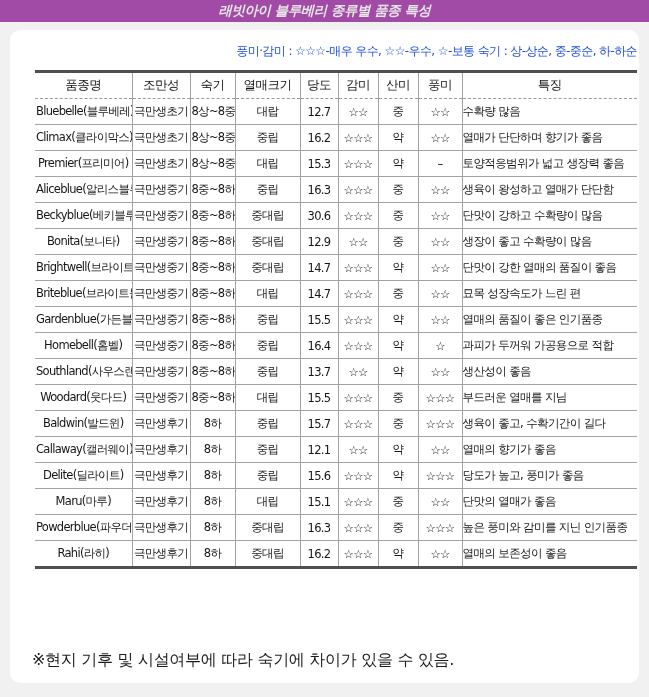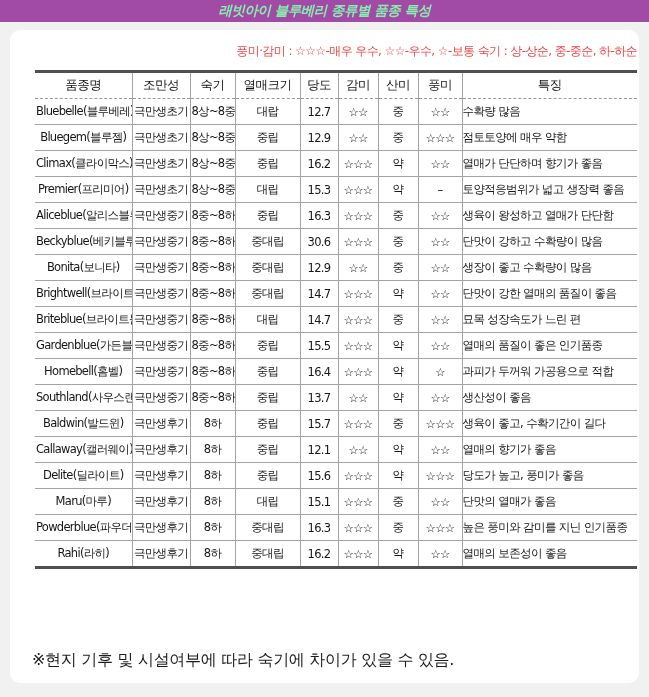--- a/index.html
+++ b/index.html
@@ -10,33 +10,33 @@
     position:relative;
     overflow:hidden;
   }
   .title-bar {
     position:absolute; top:0; left:0;
     width:649px; height:22px;
     background:#a14aa6;
     display:flex; align-items:center; justify-content:center;
   }
   .title-text {
-    color:#86efac; font-weight:bold; font-style:italic;
+    color:#e5e5e5; font-weight:bold; font-style:italic;
     font-size:13.5px; letter-spacing:-0.5px;
   }
   .panel {
     position:absolute; top:30px; left:10px;
     width:629px; height:653px;
     background:#ffffff;
     border-radius:10px;
   }
   .legend {
     position:absolute; top:13px; left:25px; width:602px;
     text-align:right;
-    font-size:12px; color:#ef4444; letter-spacing:-0.6px;
+    font-size:12px; color:#1d4ed8; letter-spacing:-0.6px;
     white-space:nowrap;
   }
   table.varieties {
     position:absolute; top:40px; left:25px;
     width:602px;
     border-collapse:collapse; table-layout:fixed;
   }
   table.varieties th {
     height:25px; font-weight:normal; font-size:12.5px; color:#111;
     border-top:3px solid #4f4f4f;
@@ -106,31 +106,20 @@
           <td>극만생초기</td>
           <td>8상~8중</td>
           <td>대랍</td>
           <td>12.7</td>
           <td>☆☆</td>
           <td>중</td>
           <td>☆☆</td>
           <td class="feature">수확량 많음</td>
         </tr>
         <tr>
-          <td>Bluegem(블루젬)</td>
-          <td>극만생초기</td>
-          <td>8상~8중</td>
-          <td>중립</td>
-          <td>12.9</td>
-          <td>☆☆</td>
-          <td>중</td>
-          <td>☆☆☆</td>
-          <td class="feature">점토토양에 매우 약함</td>
-        </tr>
-        <tr>
           <td>Climax(클라이막스)</td>
           <td>극만생초기</td>
           <td>8상~8중</td>
           <td>중립</td>
           <td>16.2</td>
           <td>☆☆☆</td>
           <td>약</td>
           <td>☆☆</td>
           <td class="feature">열매가 단단하며 향기가 좋음</td>
         </tr>
@@ -227,20 +216,31 @@
           <td>극만생중기</td>
           <td>8중~8하</td>
           <td>중립</td>
           <td>13.7</td>
           <td>☆☆</td>
           <td>약</td>
           <td>☆☆</td>
           <td class="feature">생산성이 좋음</td>
         </tr>
         <tr>
+          <td>Woodard(웃다드)</td>
+          <td>극만생중기</td>
+          <td>8중~8하</td>
+          <td>대립</td>
+          <td>15.5</td>
+          <td>☆☆☆</td>
+          <td>중</td>
+          <td>☆☆☆</td>
+          <td class="feature">부드러운 열매를 지님</td>
+        </tr>
+        <tr>
           <td>Baldwin(발드윈)</td>
           <td>극만생후기</td>
           <td>8하</td>
           <td>중립</td>
           <td>15.7</td>
           <td>☆☆☆</td>
           <td>중</td>
           <td>☆☆☆</td>
           <td class="feature">생육이 좋고, 수확기간이 길다</td>
         </tr>

